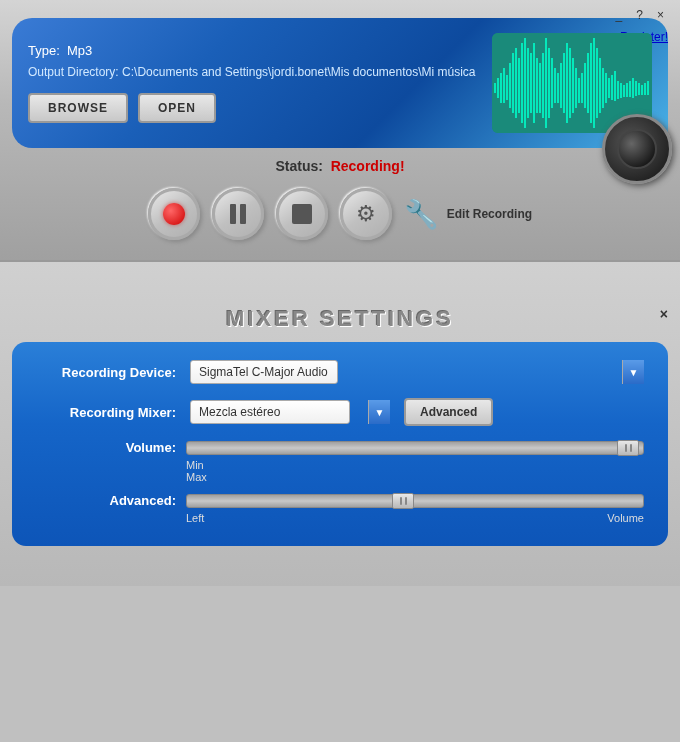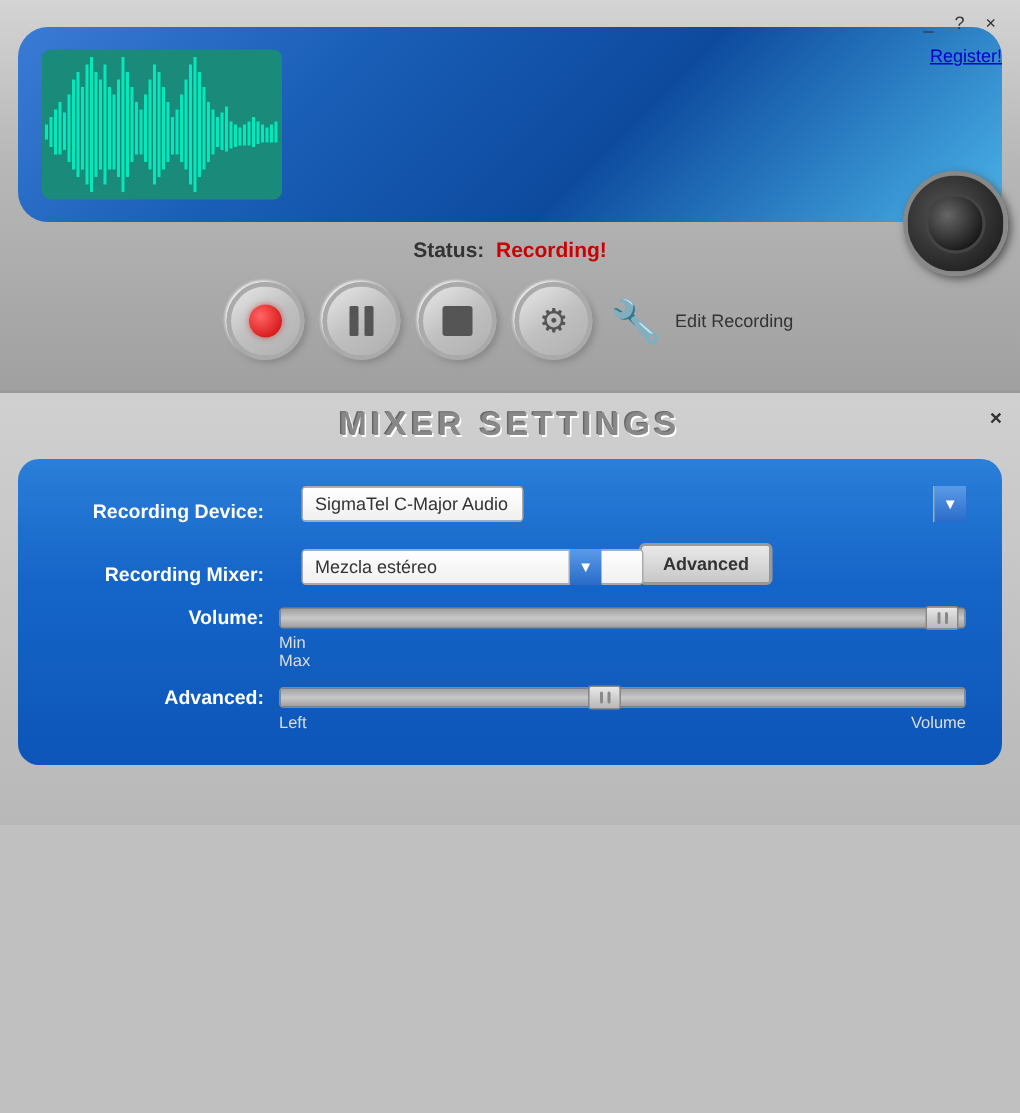--- a/index.html
+++ b/index.html
@@ -194,21 +194,21 @@
       gap: 8px;
     }
 
     .knife-icon {
       font-size: 28px;
     }
 
     .edit-label {
       font-size: 12px;
       color: #333;
-      font-weight: normal;
+      font-weight: bold;
     }
 
     
     .speaker-icon {
       width: 70px;
       height: 70px;
       background: radial-gradient(circle at 40% 40%, #555, #111);
       border-radius: 50%;
       border: 3px solid #888;
       box-shadow: 2px 2px 6px #555;
@@ -234,20 +234,21 @@
       padding-bottom: 30px;
       position: relative;
     }
 
     .mixer-title-bar {
       display: flex;
       justify-content: center;
       align-items: flex-end;
       padding: 8px 0 6px;
       position: relative;
+      margin-top: 36px;
     }
 
     .mixer-title {
       font-size: 22px;
       font-weight: bold;
       color: #888;
       letter-spacing: 3px;
       text-shadow: 1px 1px 0 #fff, -1px -1px 0 #666;
       font-family: Impact, Arial Black, sans-serif;
     }
@@ -265,23 +266,23 @@
     
     .mixer-blue {
       margin: 4px 12px 10px 12px;
       background: linear-gradient(180deg, #2a7fd8 0%, #1565c8 40%, #0d55b8 100%);
       border-radius: 14px;
       padding: 18px 24px 22px;
     }
 
     .mixer-row {
       display: flex;
-      align-items: flex-end;
+      align-items: center;
       margin-bottom: 14px;
-      gap: 25px;
+      gap: 14px;
     }
 
     .mixer-label {
       color: #fff;
       font-size: 13px;
       font-weight: bold;
       min-width: 140px;
       text-align: right;
     }
 
@@ -313,21 +314,21 @@
       display: flex;
       align-items: center;
       justify-content: center;
       color: #fff;
       font-size: 10px;
       border-left: 1px solid #aaa;
       pointer-events: none;
     }
 
     .mixer-select-small {
-      width: 228px;
+      width: 160px;
       padding: 4px 8px;
       font-size: 12px;
       border: 1px solid #aaa;
       border-radius: 3px;
       background: linear-gradient(180deg, #fff 0%, #f0f0f0 100%);
       color: #333;
       appearance: none;
       -webkit-appearance: none;
     }
 
@@ -437,20 +438,34 @@
   <div class="title-bar">
     <div class="window-controls">
       <button class="win-btn">_</button>
       <button class="win-btn">?</button>
       <button class="win-btn">×</button>
     </div>
     <span class="register-link">Register!</span>
   </div>
 
   <div class="info-panel">
+    <div class="info-left">
+      <div class="info-type">
+        <span>Type:</span>&nbsp;
+        <span>Mp3</span>
+      </div>
+      <div class="info-dir">
+        <span>Output Directory:</span>
+        <span>C:\Documents and Settings\jordi.bonet\Mis documentos\Mi música</span>
+      </div>
+      <div class="btn-row">
+        <button class="btn-action">BROWSE</button>
+        <button class="btn-action">OPEN</button>
+      </div>
+    </div>
     <div class="waveform-display">
       <svg class="waveform-svg" viewBox="0 0 160 100" xmlns="http://www.w3.org/2000/svg">
         <rect width="160" height="100" fill="#1a8a7a"></rect>
 
         <g fill="#00ffcc" opacity="0.8">
           <rect x="2" y="50" width="2" height="10"></rect>
           <rect x="5" y="45" width="2" height="20"></rect>
           <rect x="8" y="40" width="2" height="30"></rect>
           <rect x="11" y="35" width="2" height="35"></rect>
           <rect x="14" y="42" width="2" height="25"></rect>

